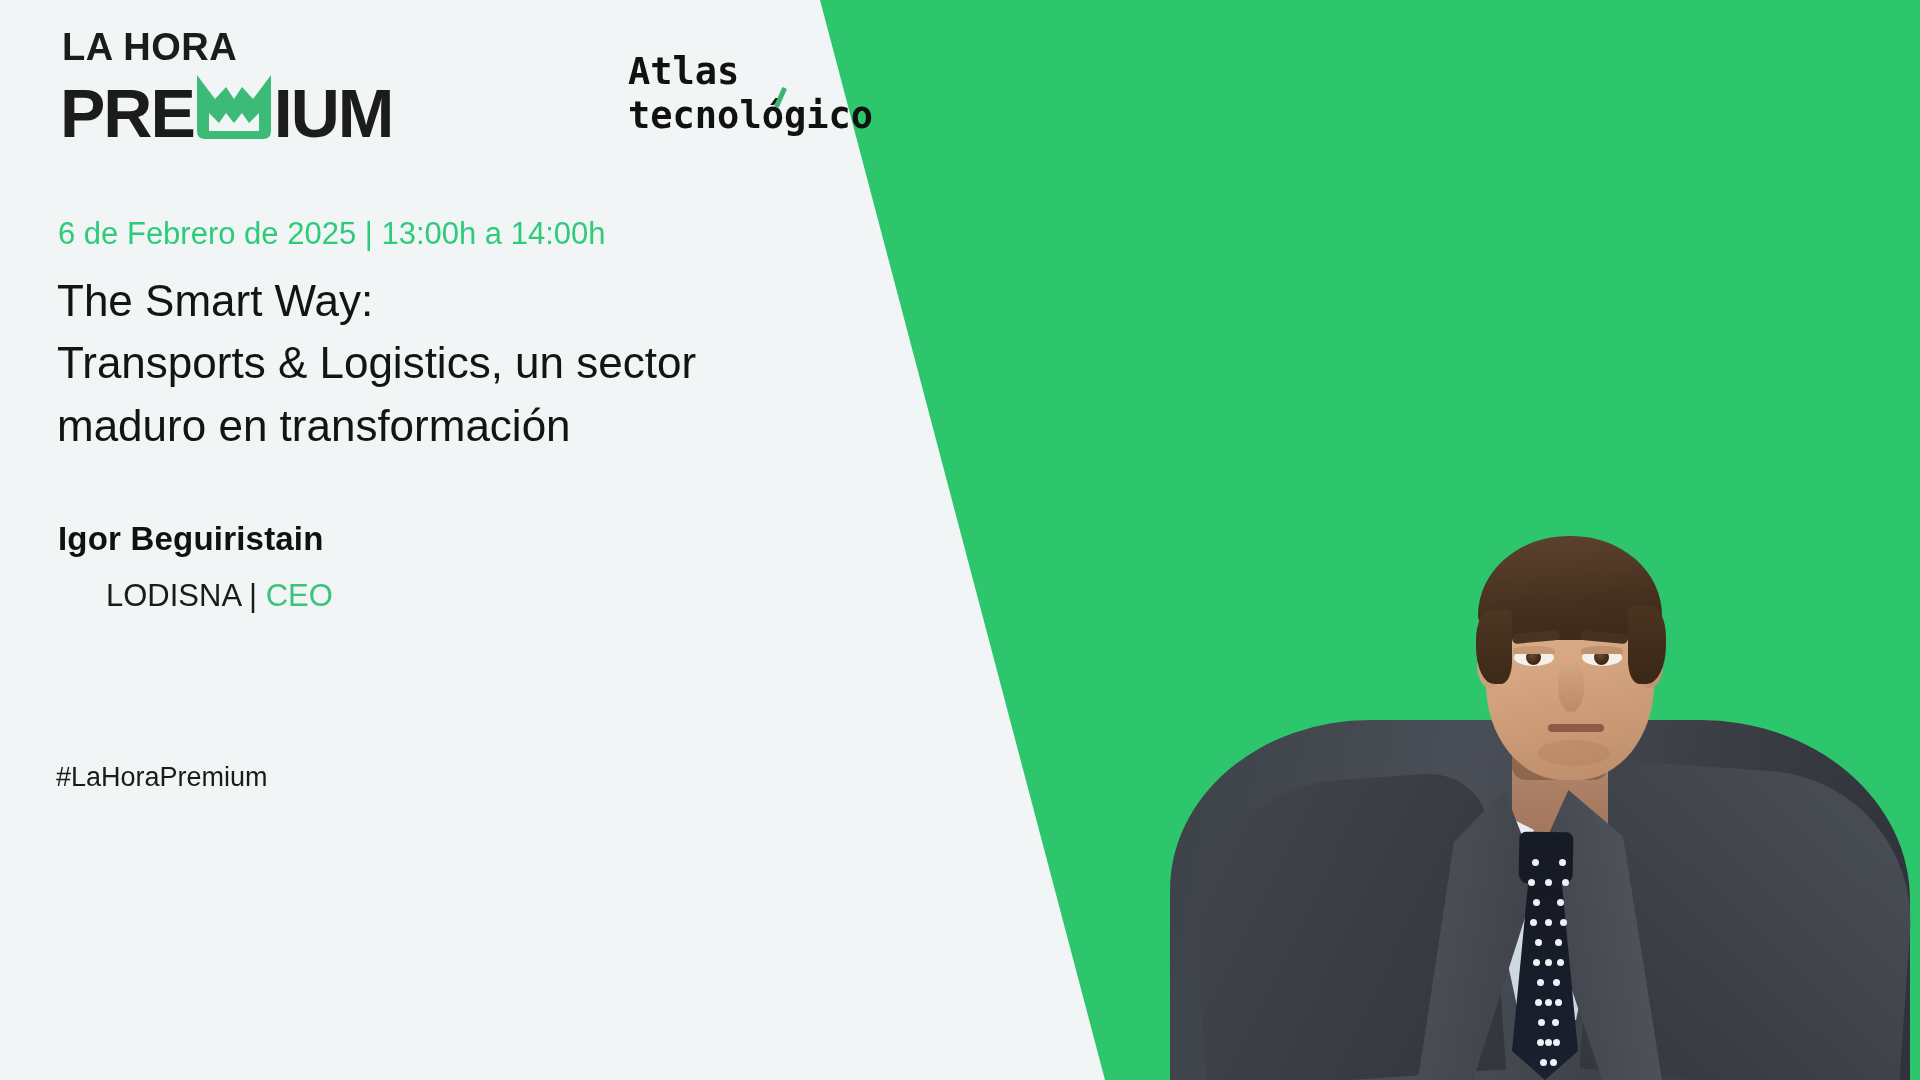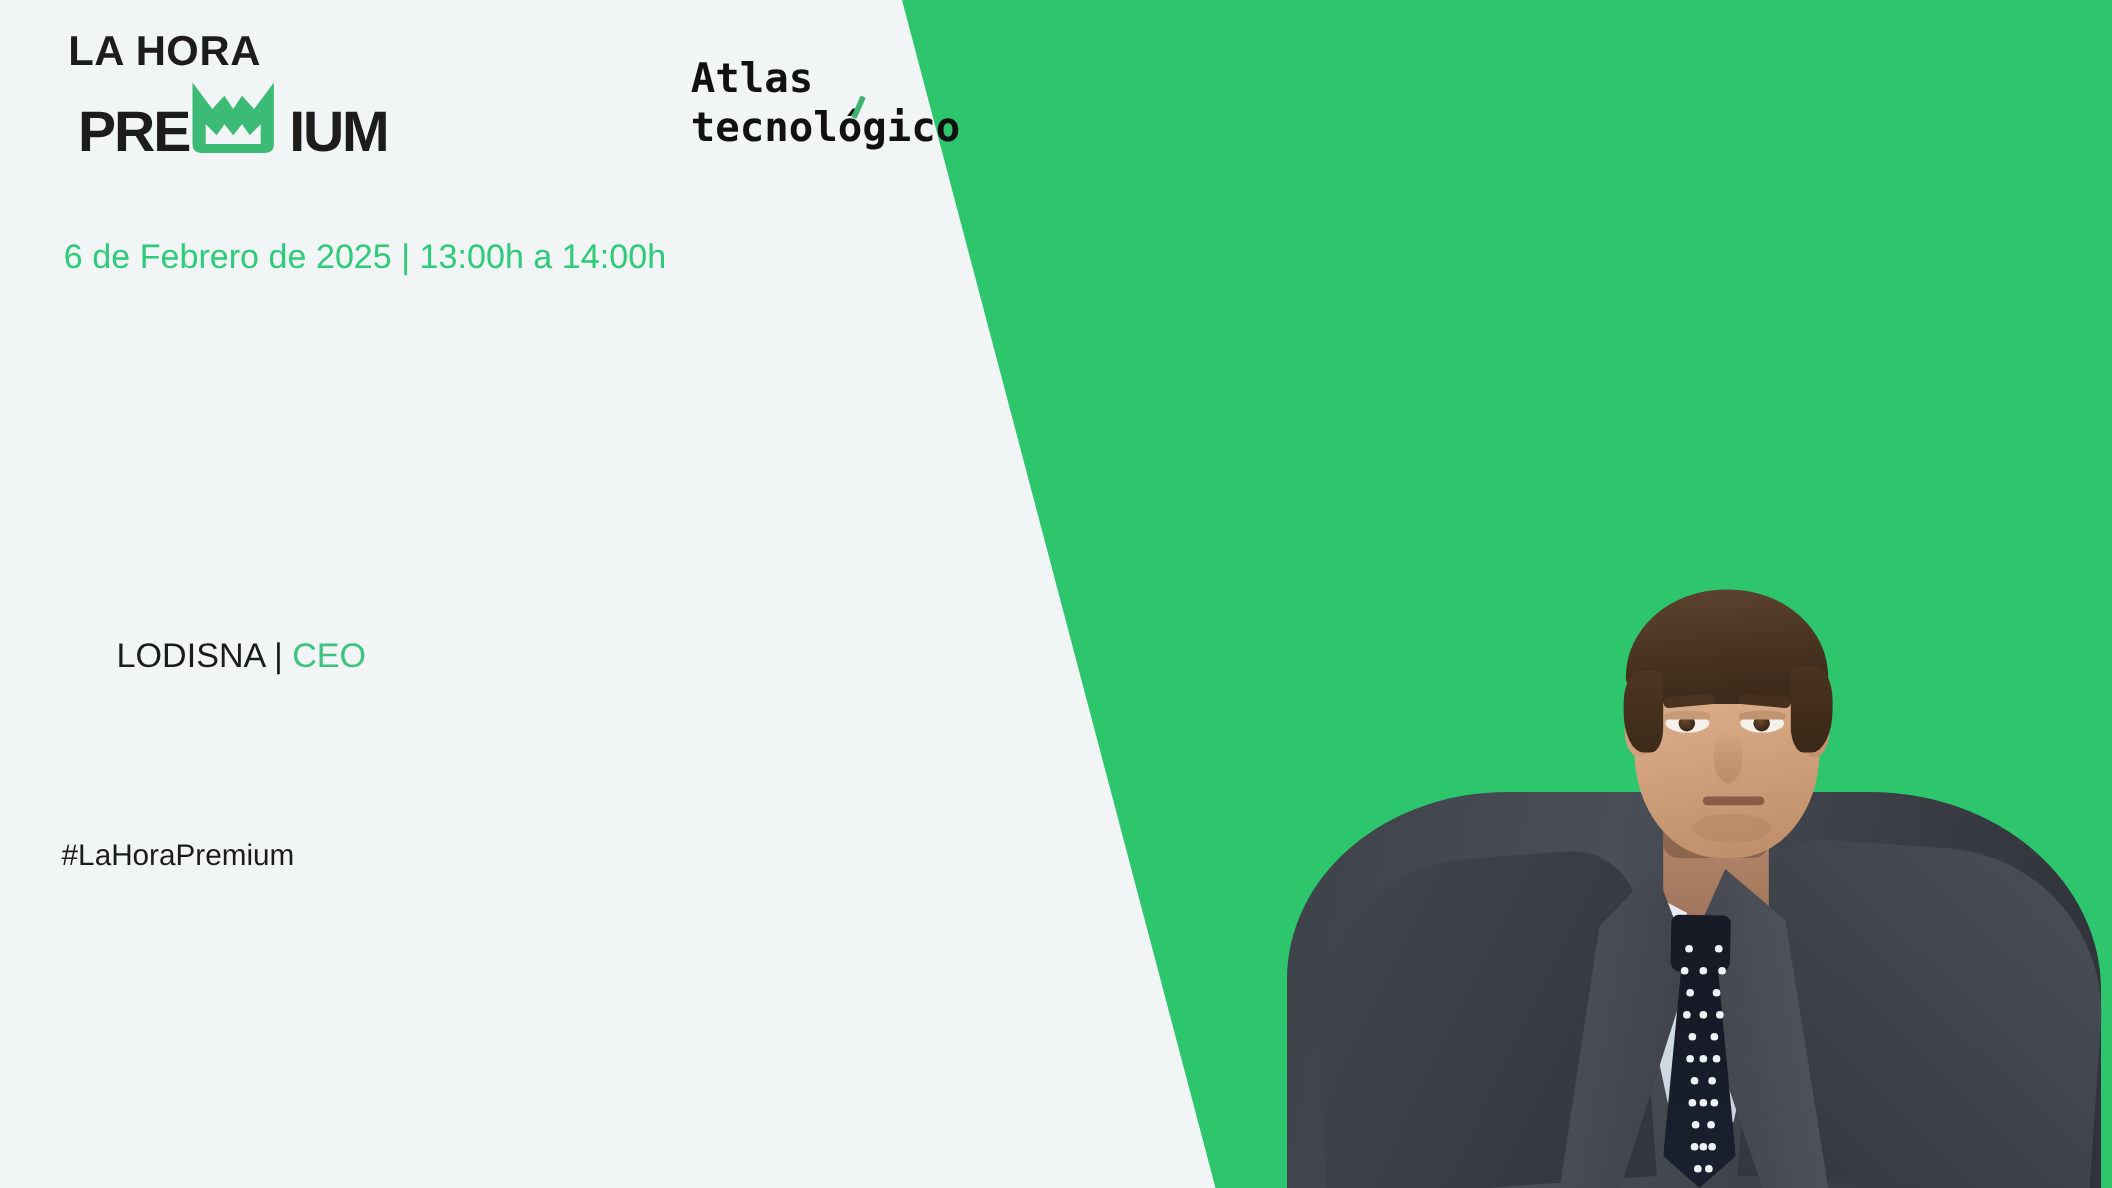--- a/index.html
+++ b/index.html
@@ -23,23 +23,22 @@
   .content{position:absolute;left:0;top:0;width:1120px;height:764px;z-index:3;}
 
   
   .logo-premium{position:absolute;left:60px;top:28px;}
   .lh-line{
     font-size:38px;font-weight:bold;letter-spacing:0.5px;
     color:#1c1c1c;line-height:1;margin:0 0 4px 2px;
   }
   .prem-row{display:flex;align-items:flex-end;height:72px;}
   .prem-txt{
-    font-size:52px;font-weight:bold;color:#1c1c1c;line-height:0.82;
+    font-size:68px;font-weight:bold;color:#1c1c1c;line-height:0.82;
     letter-spacing:-2px;
-    margin-left:11px;
   }
   .crown-wrap{
     position:relative;width:78px;height:68px;margin:0 1px 1px 1px;
     flex:0 0 auto;
   }
   .crown-wrap svg{display:block;width:78px;height:68px;}
 
   
   .logo-atlas{
     position:absolute;left:628px;top:50px;
@@ -310,21 +309,27 @@
 
     <div class="logo-atlas">
       <div>Atlas</div>
       <div class="l2">
         <span>tecnol</span><span class="accent"></span><span>ógico</span>
       </div>
     </div>
 
     <div class="date">6 de Febrero de 2025 | 13:00h a 14:00h</div>
 
-
+    <div class="title">
+      <div>The Smart Way:</div>
+      <div>Transports &amp; Logistics, un sector</div>
+      <div>maduro en transformación</div>
+    </div>
+
+    <div class="speaker-name">Igor Beguiristain</div>
     <div class="speaker-role">
       <span>LODISNA</span><span class="sep"> | </span><span class="role">CEO</span>
     </div>
 
     <div class="tags">
       <div>#LaHoraPremium</div>
     </div>
 
   </div>
 </div>

